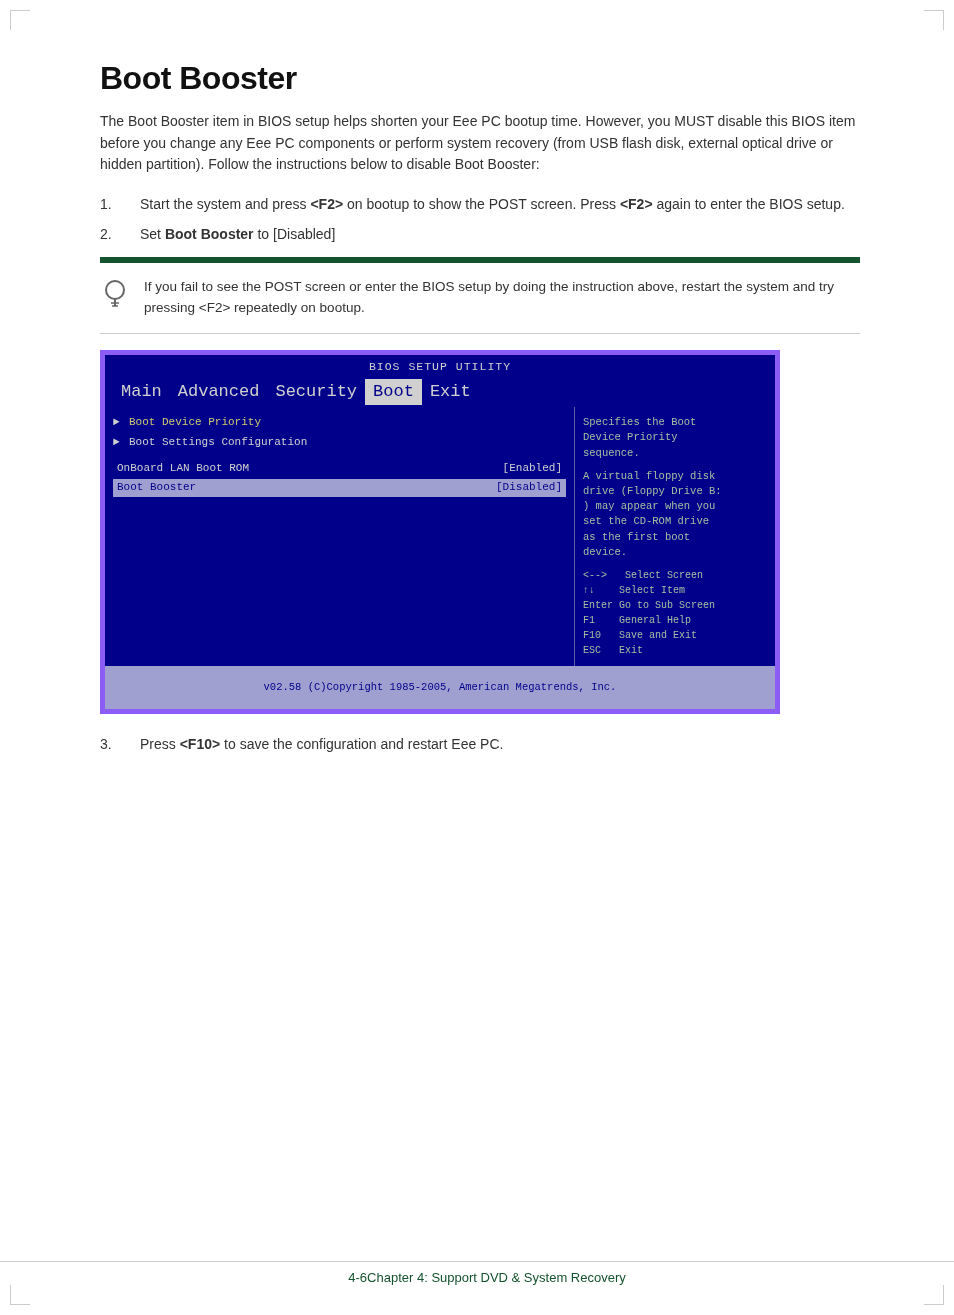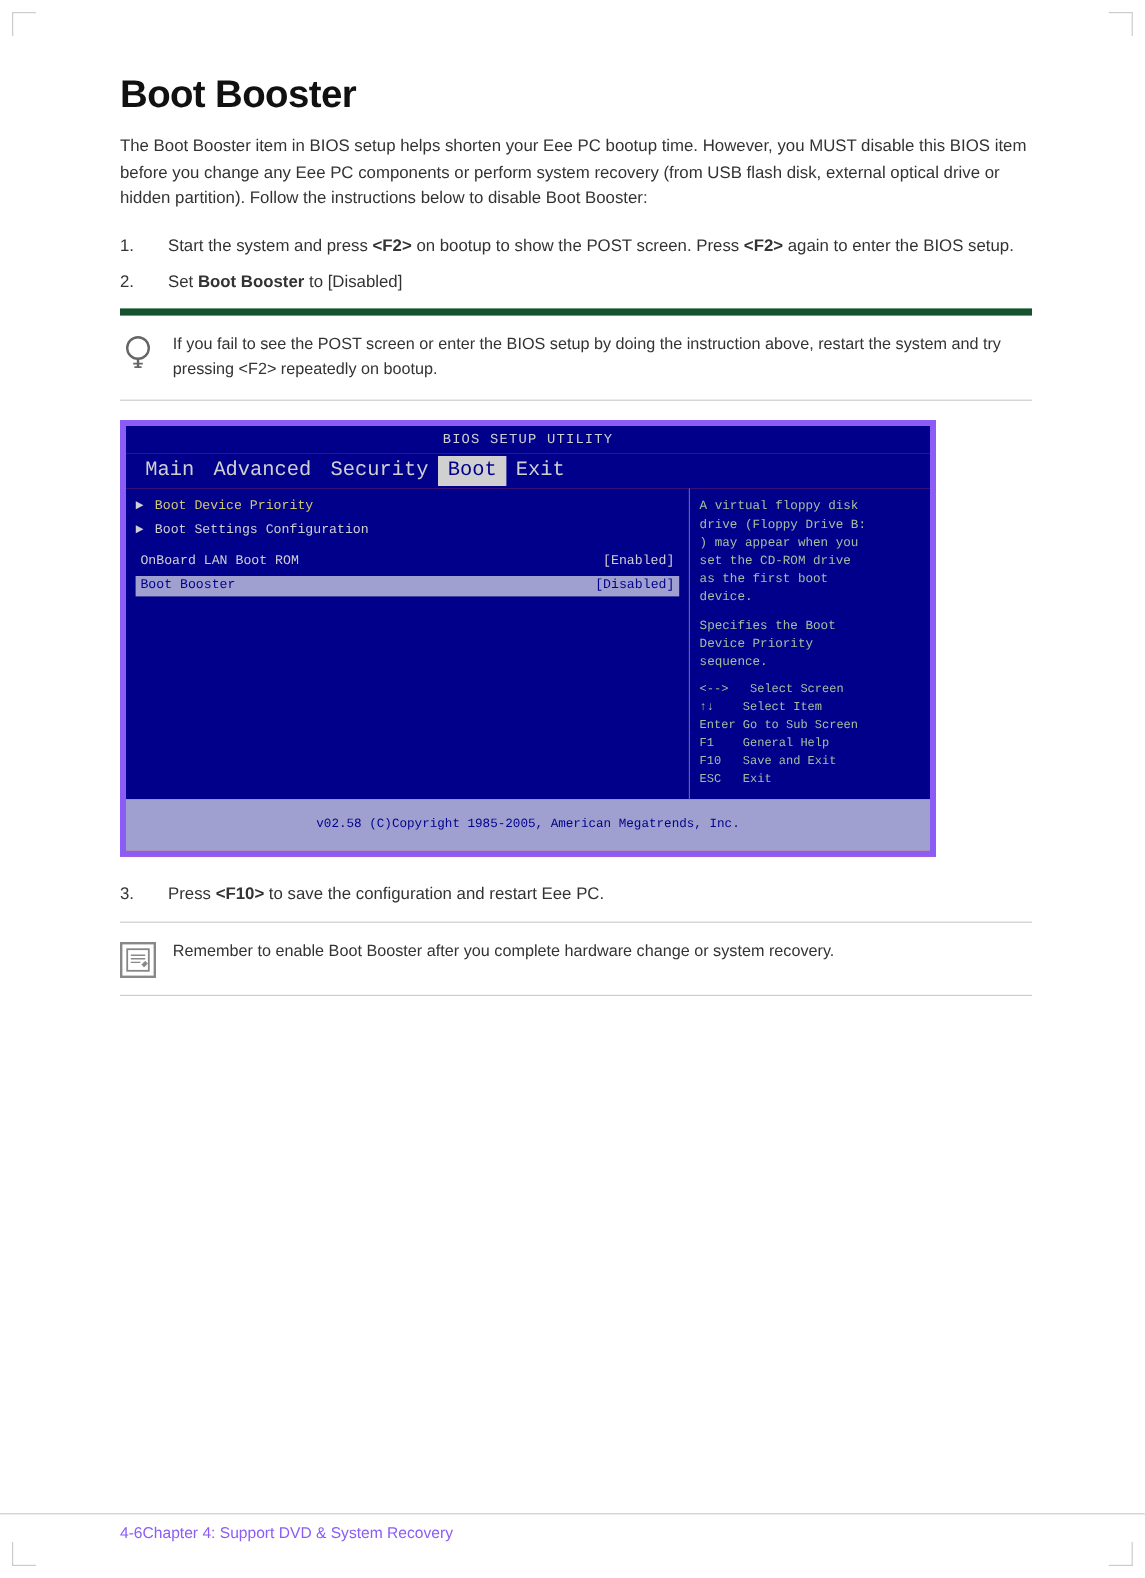--- a/index.html
+++ b/index.html
@@ -244,27 +244,27 @@
       margin-top: 4px;
     }
 
     
     .page-footer {
       position: absolute;
       bottom: 30px;
       left: 0;
       right: 0;
       display: flex;
-      justify-content: flex-start;
+      justify-content: center;
       padding: 0 80px 0 100px;
       border-top: 1px solid #ccc;
       padding-top: 8px;
       font-family: Arial, sans-serif;
       font-size: 13px;
-      color: #8b5cf6;
+      color: #14532d;
     }
   </style>
 </head>
 <body>
 
 <div class="corner-mark tl"></div>
 <div class="corner-mark tr"></div>
 <div class="corner-mark bl"></div>
 <div class="corner-mark br"></div>
 
@@ -335,22 +335,22 @@
         <div class="bios-setting">
           <span class="bios-setting-name">OnBoard LAN Boot ROM</span>
           <span class="bios-setting-value">[Enabled]</span>
         </div>
         <div class="bios-setting highlighted">
           <span class="bios-setting-name">Boot Booster</span>
           <span class="bios-setting-value">[Disabled]</span>
         </div>
       </div>
       <div class="bios-right">
+        <div style="margin-bottom:8px;">Specifies the Boot<br>Device Priority<br>sequence.</div>
         <div style="margin-bottom:8px;">A virtual floppy disk<br>drive (Floppy Drive B:<br>) may appear when you<br>set the CD-ROM drive<br>as the first boot<br>device.</div>
-        <div style="margin-bottom:8px;">Specifies the Boot<br>Device Priority<br>sequence.</div>
         <div class="bios-keys">
           &lt;--&gt; &nbsp; Select Screen<br>
           ↑↓&nbsp;&nbsp;&nbsp; Select Item<br>
           Enter Go to Sub Screen<br>
           F1&nbsp;&nbsp;&nbsp; General Help<br>
           F10&nbsp;&nbsp; Save and Exit<br>
           ESC&nbsp;&nbsp; Exit
         </div>
       </div>
     </div>
@@ -360,32 +360,19 @@
 
   <ol class="numbered-list" style="margin-bottom:12px;">
     <li>
       <span class="list-number">3.</span>
       <span class="list-text">
         Press <strong>&lt;F10&gt;</strong> to save the configuration and restart Eee PC.
       </span>
     </li>
   </ol>
 
-  <div class="note-box">
-    <div class="note-icon">
-
-      <svg width="22" height="22" viewBox="0 0 22 22" xmlns="http://www.w3.org/2000/svg">
-        <rect x="2" y="2" width="18" height="18" fill="none" stroke="#888" stroke-width="1.5"></rect>
-        <line x1="5" y1="7" x2="17" y2="7" stroke="#888" stroke-width="1.2"></line>
-        <line x1="5" y1="10" x2="17" y2="10" stroke="#888" stroke-width="1.2"></line>
-        <line x1="5" y1="13" x2="13" y2="13" stroke="#888" stroke-width="1.2"></line>
-        <polyline points="14,15 17,12 19,14 16,17" fill="#888" stroke="#888" stroke-width="0.5"></polyline>
-      </svg>
-    </div>
-    <p class="tip-text">Remember to enable Boot Booster after you complete hardware change or system recovery.</p>
-  </div>
 
 </div>
 
 <div class="page-footer">
   <span>4-6</span>
   <span>Chapter 4: Support DVD &amp; System Recovery</span>
 </div>
 
 </body></html>

